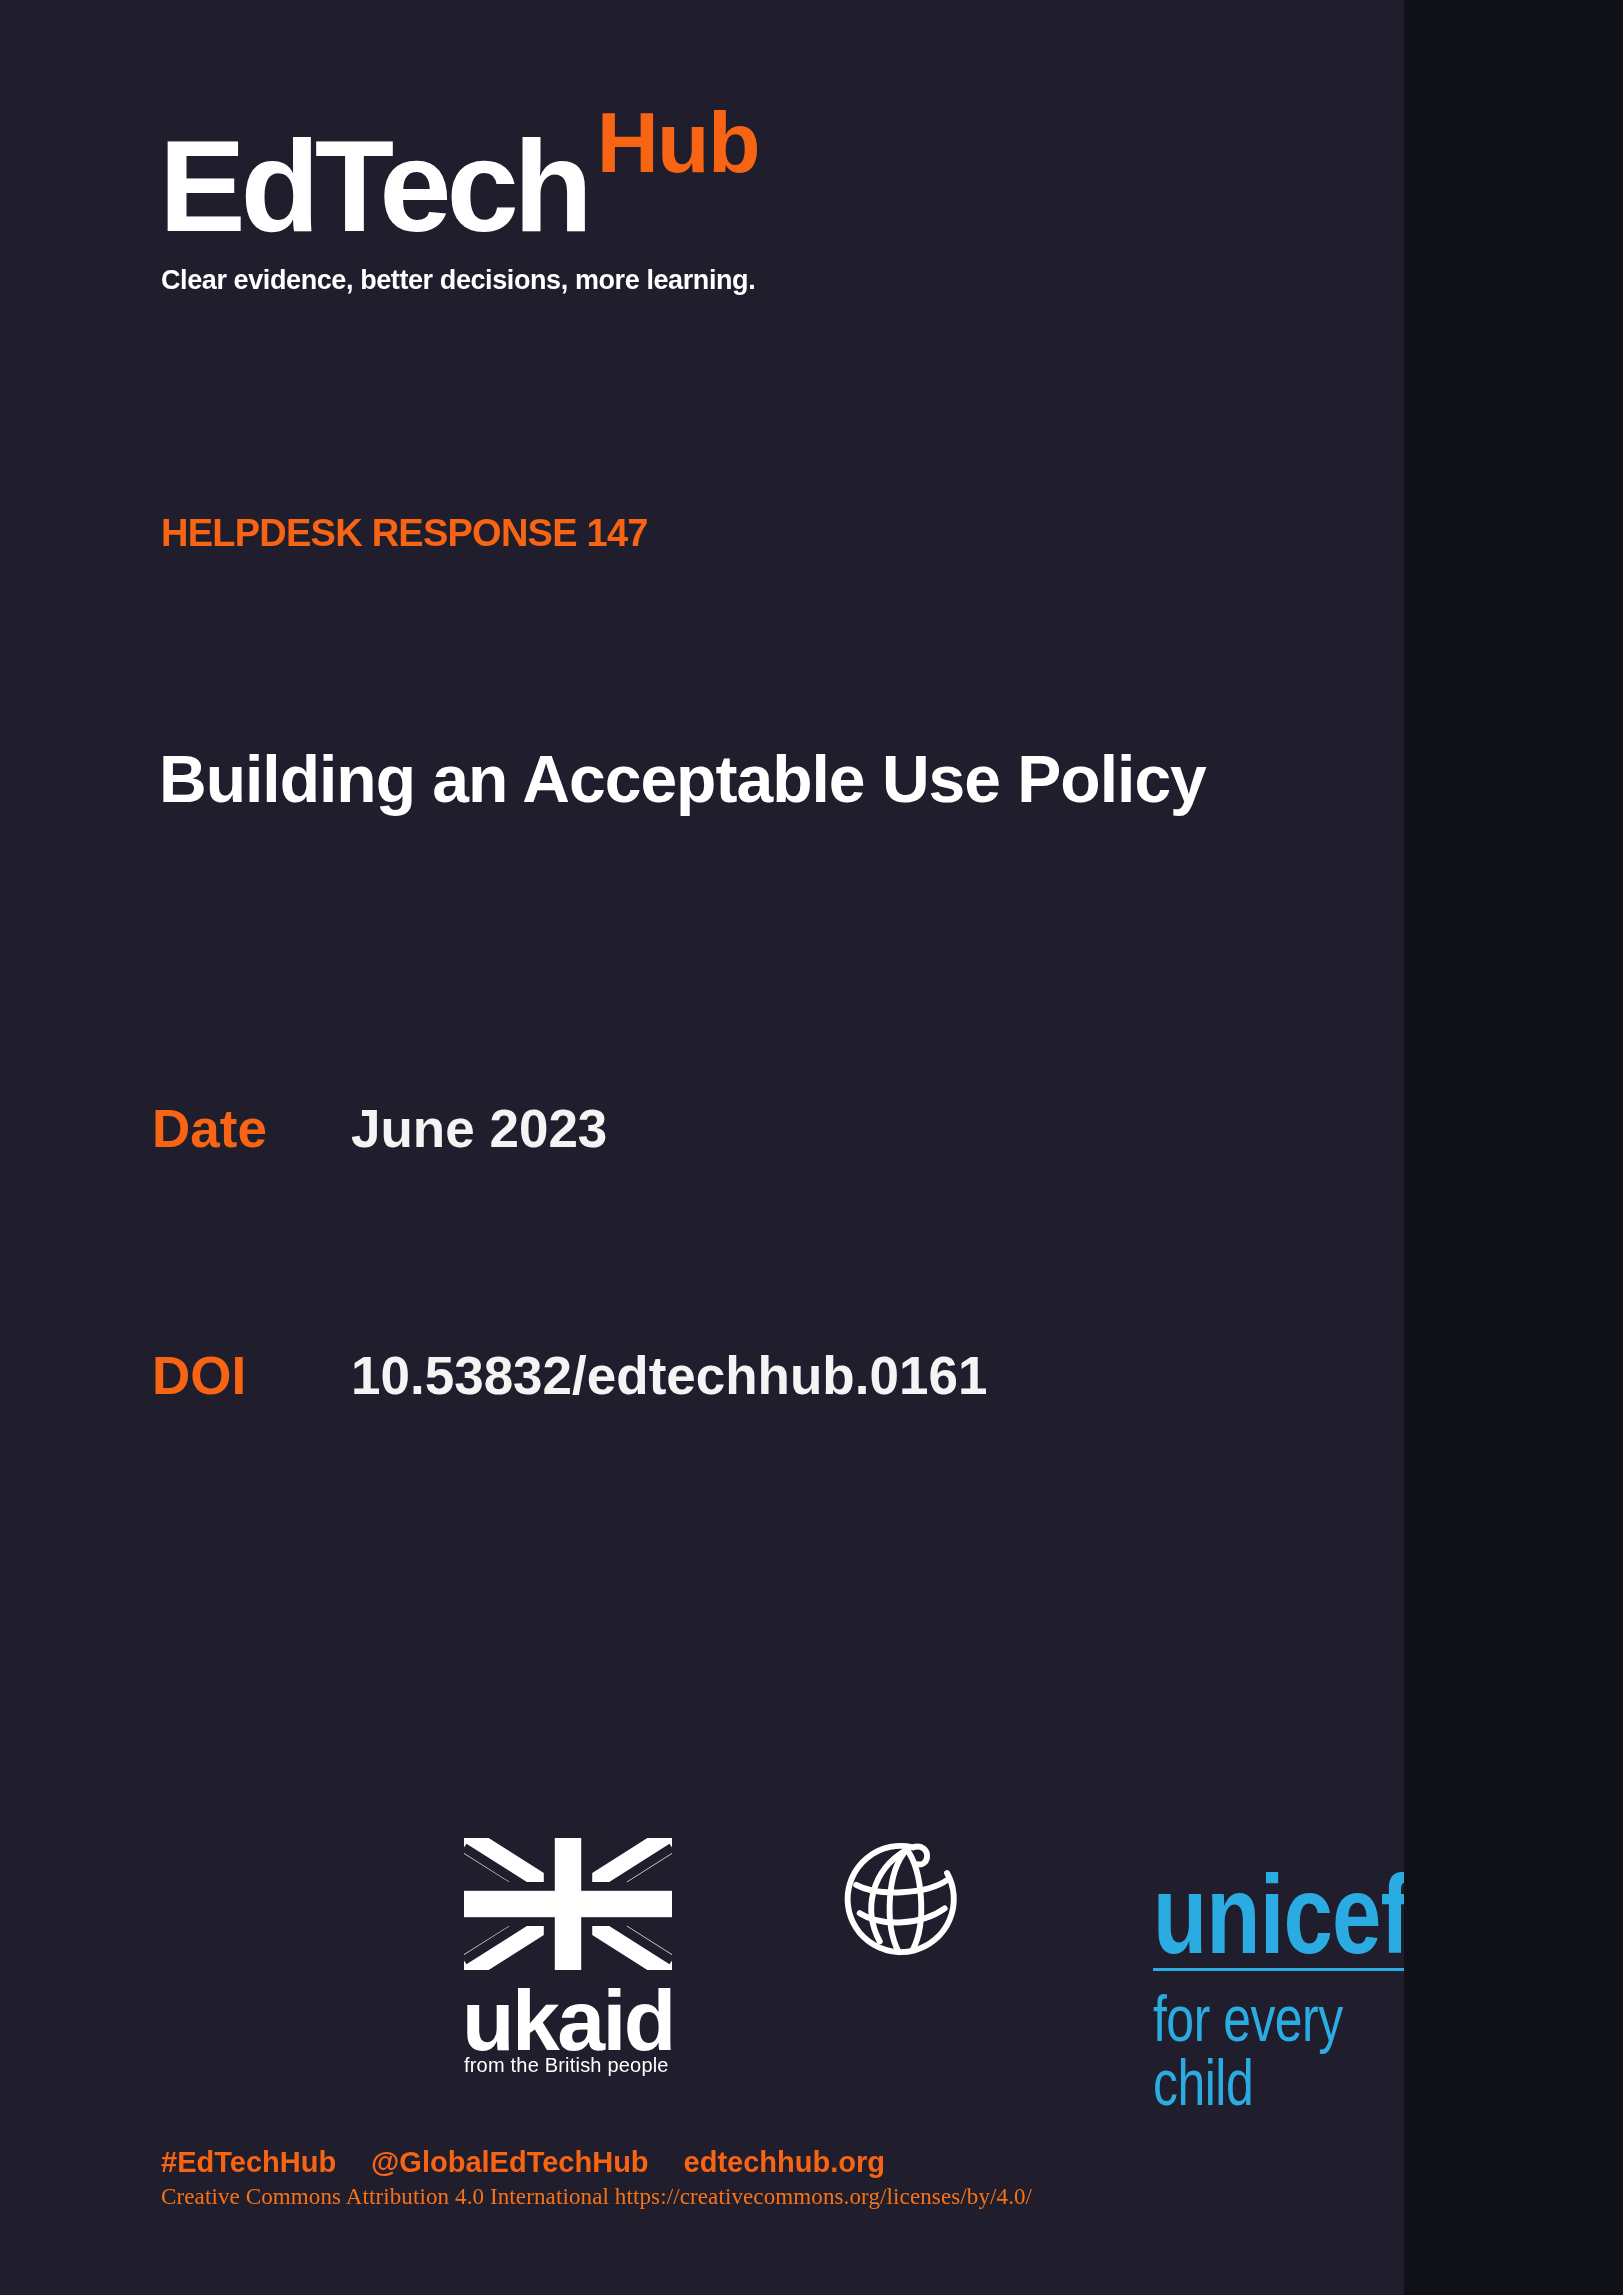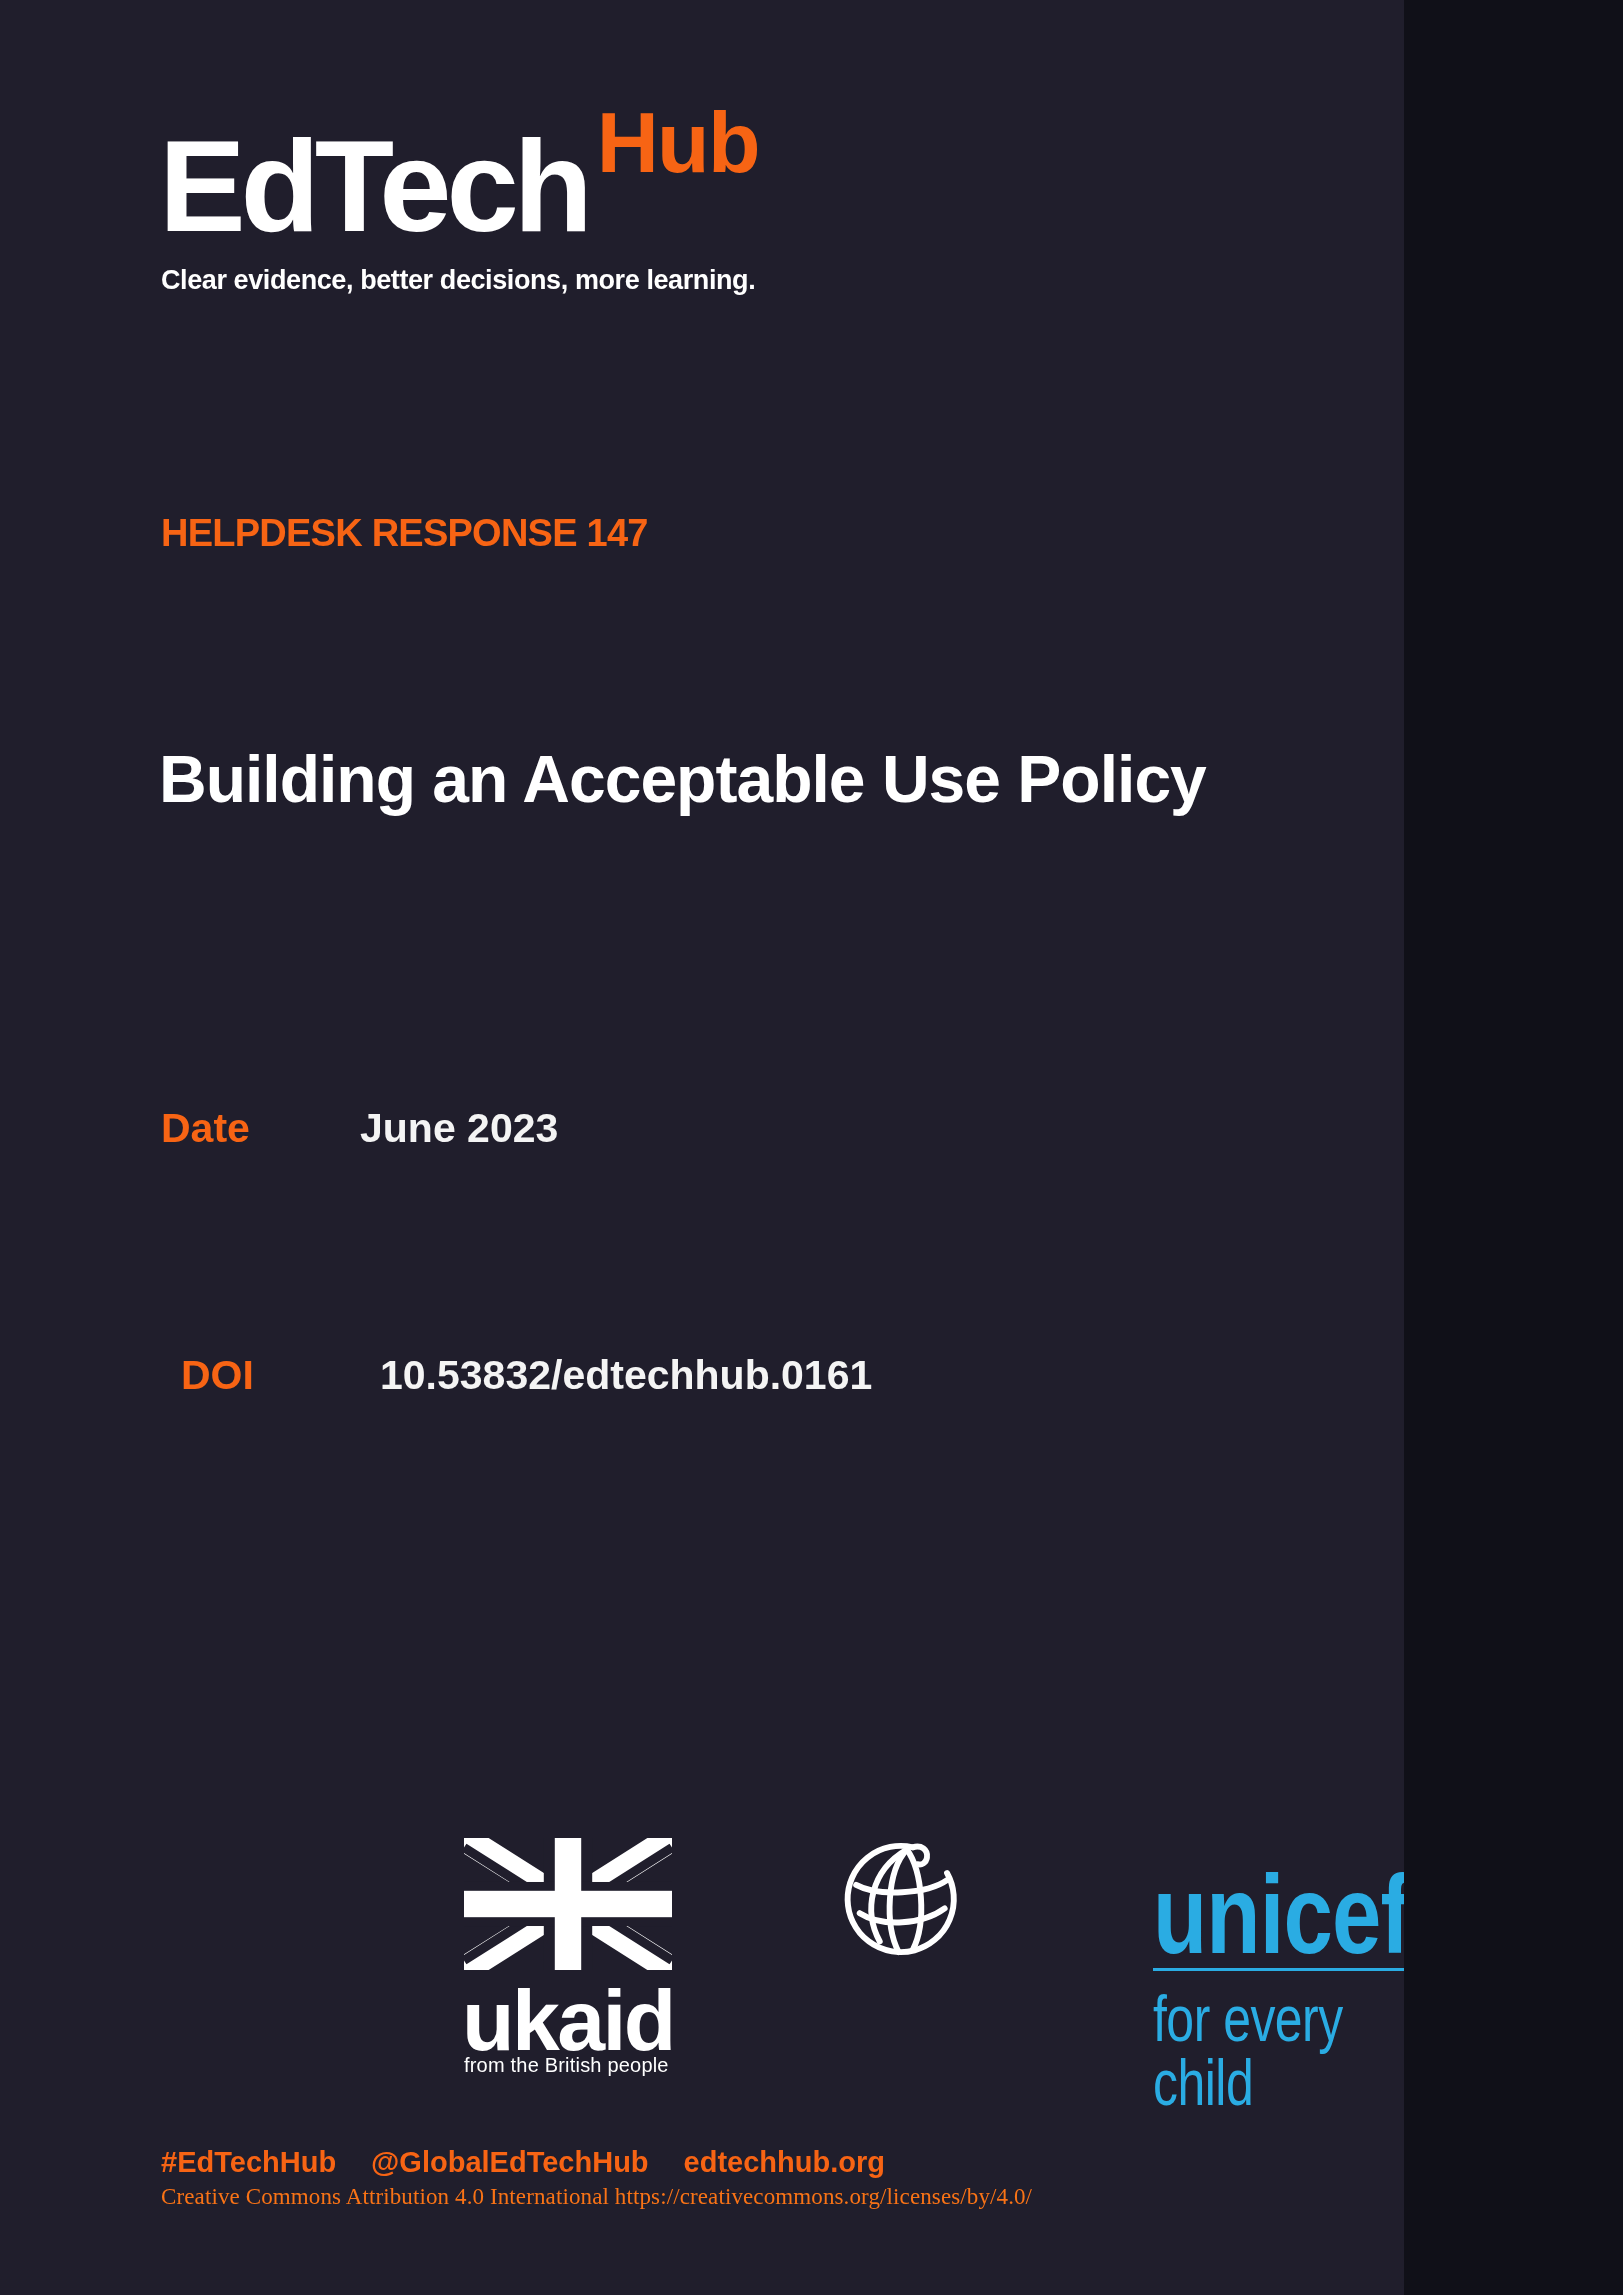--- a/index.html
+++ b/index.html
@@ -18,26 +18,26 @@
     position:relative;top:-59px;margin-left:9px;}
   .tagline{position:absolute;left:161px;top:267px;font-size:27px;font-weight:700;
     letter-spacing:-0.015em;color:#ffffff;line-height:1;}
   
   .kicker{position:absolute;left:161px;top:514px;font-size:38px;font-weight:800;
     letter-spacing:-0.02em;color:#F76414;line-height:1;}
   
   .title{position:absolute;left:159px;top:746px;font-size:66px;font-weight:700;
     letter-spacing:-0.015em;color:#ffffff;line-height:1;text-align:right;}
   
-  .meta-row{position:absolute;left:161px;font-size:41px;font-weight:700;line-height:49px;}
+  .meta-row{position:absolute;left:152px;font-size:53px;font-weight:700;line-height:49px;}
   .meta-label{display:inline-block;width:199px;color:#F76414;vertical-align:top;}
   .meta-value{display:inline-block;color:#f4f4f4;vertical-align:top;}
   .row-date{top:1104px;}
   .row-author{top:1206px;}
-  .row-doi{top:1351px;margin-left:20px;}
+  .row-doi{top:1351px;}
   
   .flag{position:absolute;left:464px;top:1838px;width:208px;height:132px;}
   .ukaid-word{position:absolute;left:462px;top:1977px;font-size:86px;font-weight:700;
     letter-spacing:-0.03em;color:#ffffff;line-height:1;}
   .ukaid-sub{position:absolute;left:464px;top:2055px;font-size:20px;font-weight:400;
     letter-spacing:0.01em;color:#ffffff;line-height:1;}
   .wb-globe{position:absolute;left:842px;top:1840px;width:118px;height:118px;}
   .wb-word{position:absolute;left:700px;top:1972px;width:420px;text-align:center;
     font-size:42px;font-weight:700;letter-spacing:0.02em;color:#ffffff;line-height:1;}
   .unicef-word{position:absolute;left:1153px;top:1860px;font-size:111px;font-weight:700;

